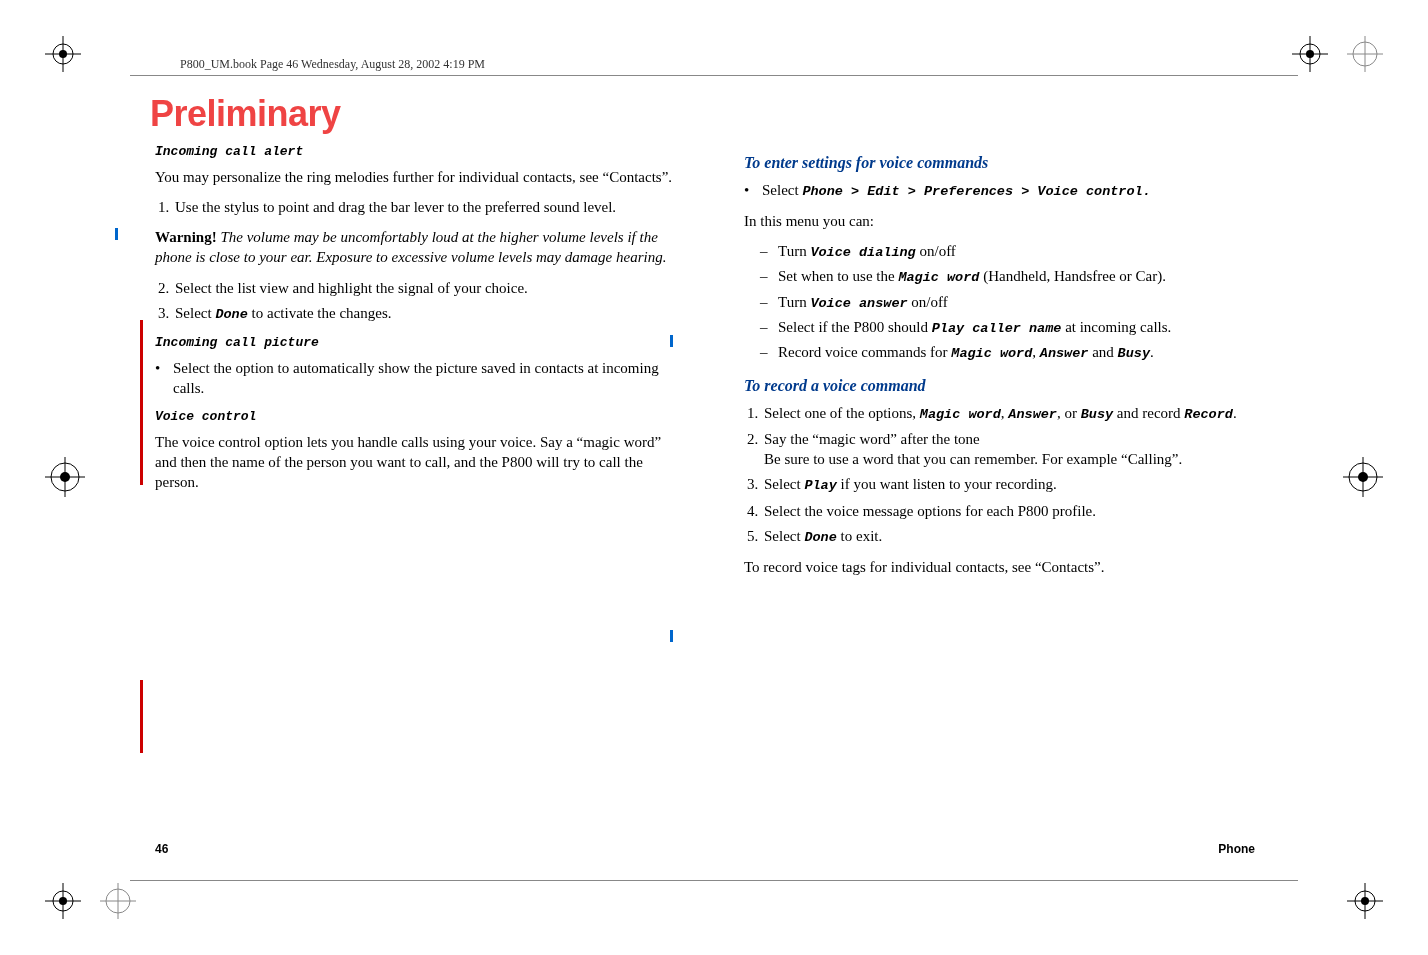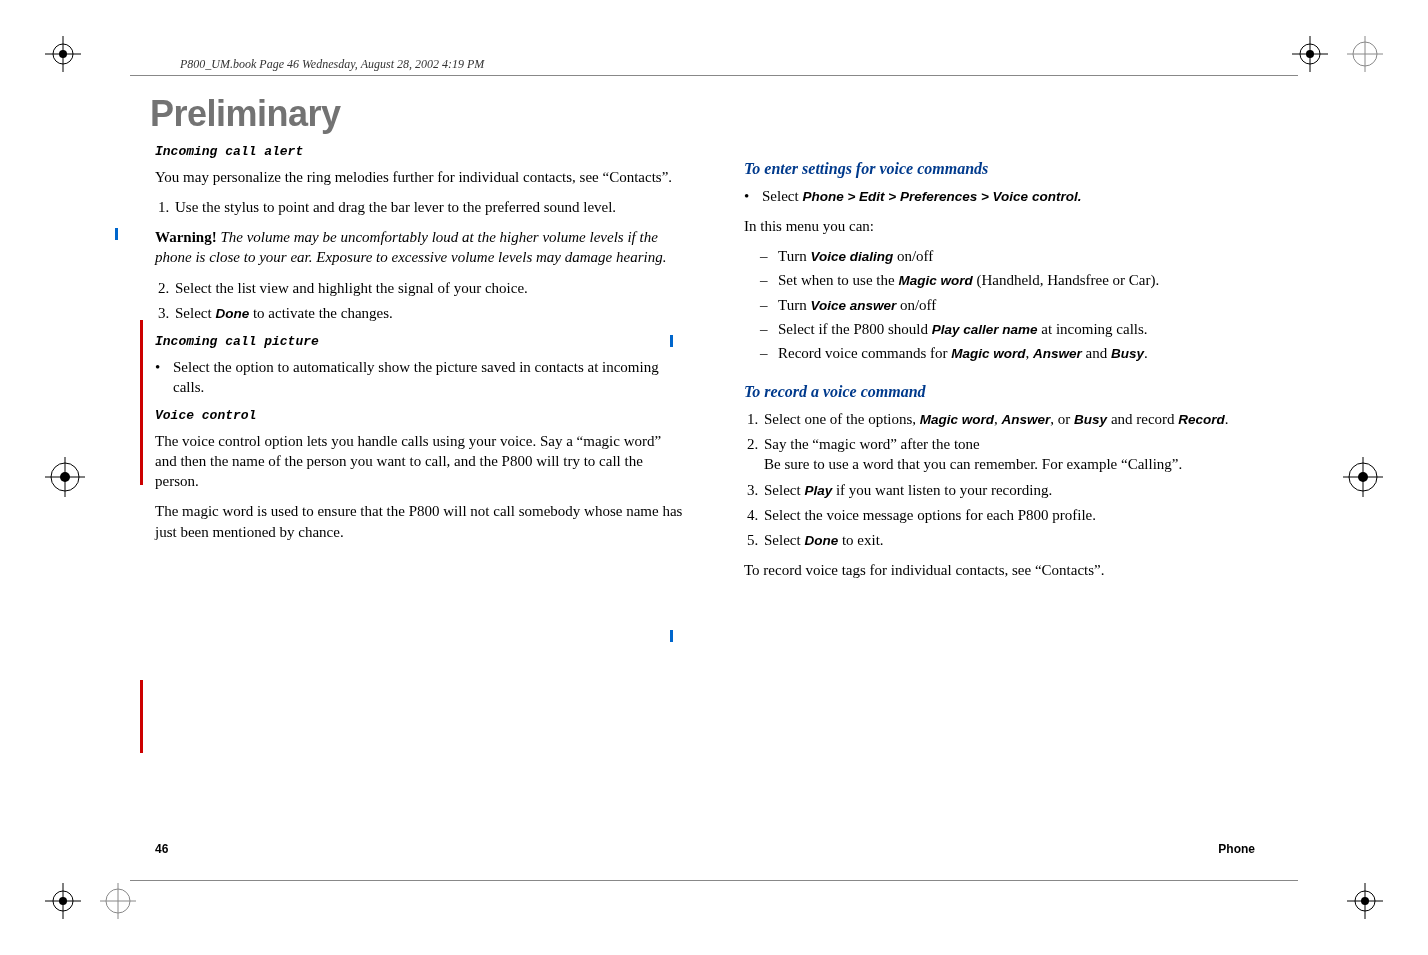--- a/index.html
+++ b/index.html
@@ -34,29 +34,28 @@
     background: #000;
   }
   .hline.top { top: 75px; left: 130px; right: 130px; height: 0.5px; background: #888; }
   .hline.bottom { bottom: 75px; left: 130px; right: 130px; height: 0.5px; background: #888; }
   .header-text {
     position: absolute;
     top: 56px;
     left: 180px;
     font-size: 12px;
     color: #333;
-    font-style: italic;
   }
   .watermark {
     position: absolute;
     top: 90px;
     left: 150px;
     font-size: 36px;
     font-weight: bold;
-    color: #737373;
+    color: #ef4444;
     font-family: Arial, sans-serif;
     letter-spacing: -0.5px;
   }
   .page-body {
     position: absolute;
     top: 140px;
     left: 155px;
     right: 155px;
     bottom: 130px;
     column-count: 2;
@@ -69,21 +68,21 @@
     font-style: italic;
     font-size: 13px;
     margin: 3px 0 2px 0;
   }
   .h4 {
     font-family: "Times New Roman", serif;
     font-weight: bold;
     font-style: italic;
     color: #003a8c;
     font-size: 16px;
-    margin: 18px 0 4px 0;
+    margin: 12px 0 4px 0;
   }
   p { margin: 6px 0 10px 0; }
   ul.bullet {
     list-style: none;
     padding-left: 18px;
     margin: 6px 0 10px 0;
   }
   ul.bullet > li::before {
     content: "•";
     position: absolute;
@@ -100,21 +99,21 @@
     position: absolute;
     margin-left: -18px;
   }
   ul.dash > li { position: relative; margin-bottom: 4px; }
   ol.steps {
     padding-left: 18px;
     margin: 6px 0 10px 0;
   }
   ol.steps > li { margin-bottom: 5px; padding-left: 2px;}
   .ui-term {
-    font-family: Liberation Sans, sans-serif;
+    font-family: Liberation Mono, monospace;
     font-weight: bold;
     font-style: italic;
     font-size: 13.5px;
   }
   .warn-strong { font-weight: bold; }
   .warn-em { font-style: italic; }
   .change-bar {
     position: absolute;
     width: 3px;
     background: #c00;
@@ -232,21 +231,20 @@
     </li>
   </ol>
 
   <div class="h3">Incoming call picture</div>
   <ul class="bullet">
     <li>Select the option to automatically show the picture saved in contacts at incoming calls.</li>
   </ul>
 
   <div class="h3">Voice control</div>
   <p>The voice control option lets you handle calls using your voice. Say a “magic word” and then the name of the person you want to call, and the P800 will try to call the person.</p>
-  <p>The magic word is used to ensure that the P800 will not call somebody whose name has just been mentioned by chance.</p>
 
   <div class="col-break"></div>
 
   <div class="h4">To enter settings for voice commands</div>
   <ul class="bullet">
     <li>
       <span>Select </span><span class="ui-term">Phone &gt; Edit &gt; Preferences &gt; Voice control.</span>
     </li>
   </ul>
   <p>In this menu you can:</p>

